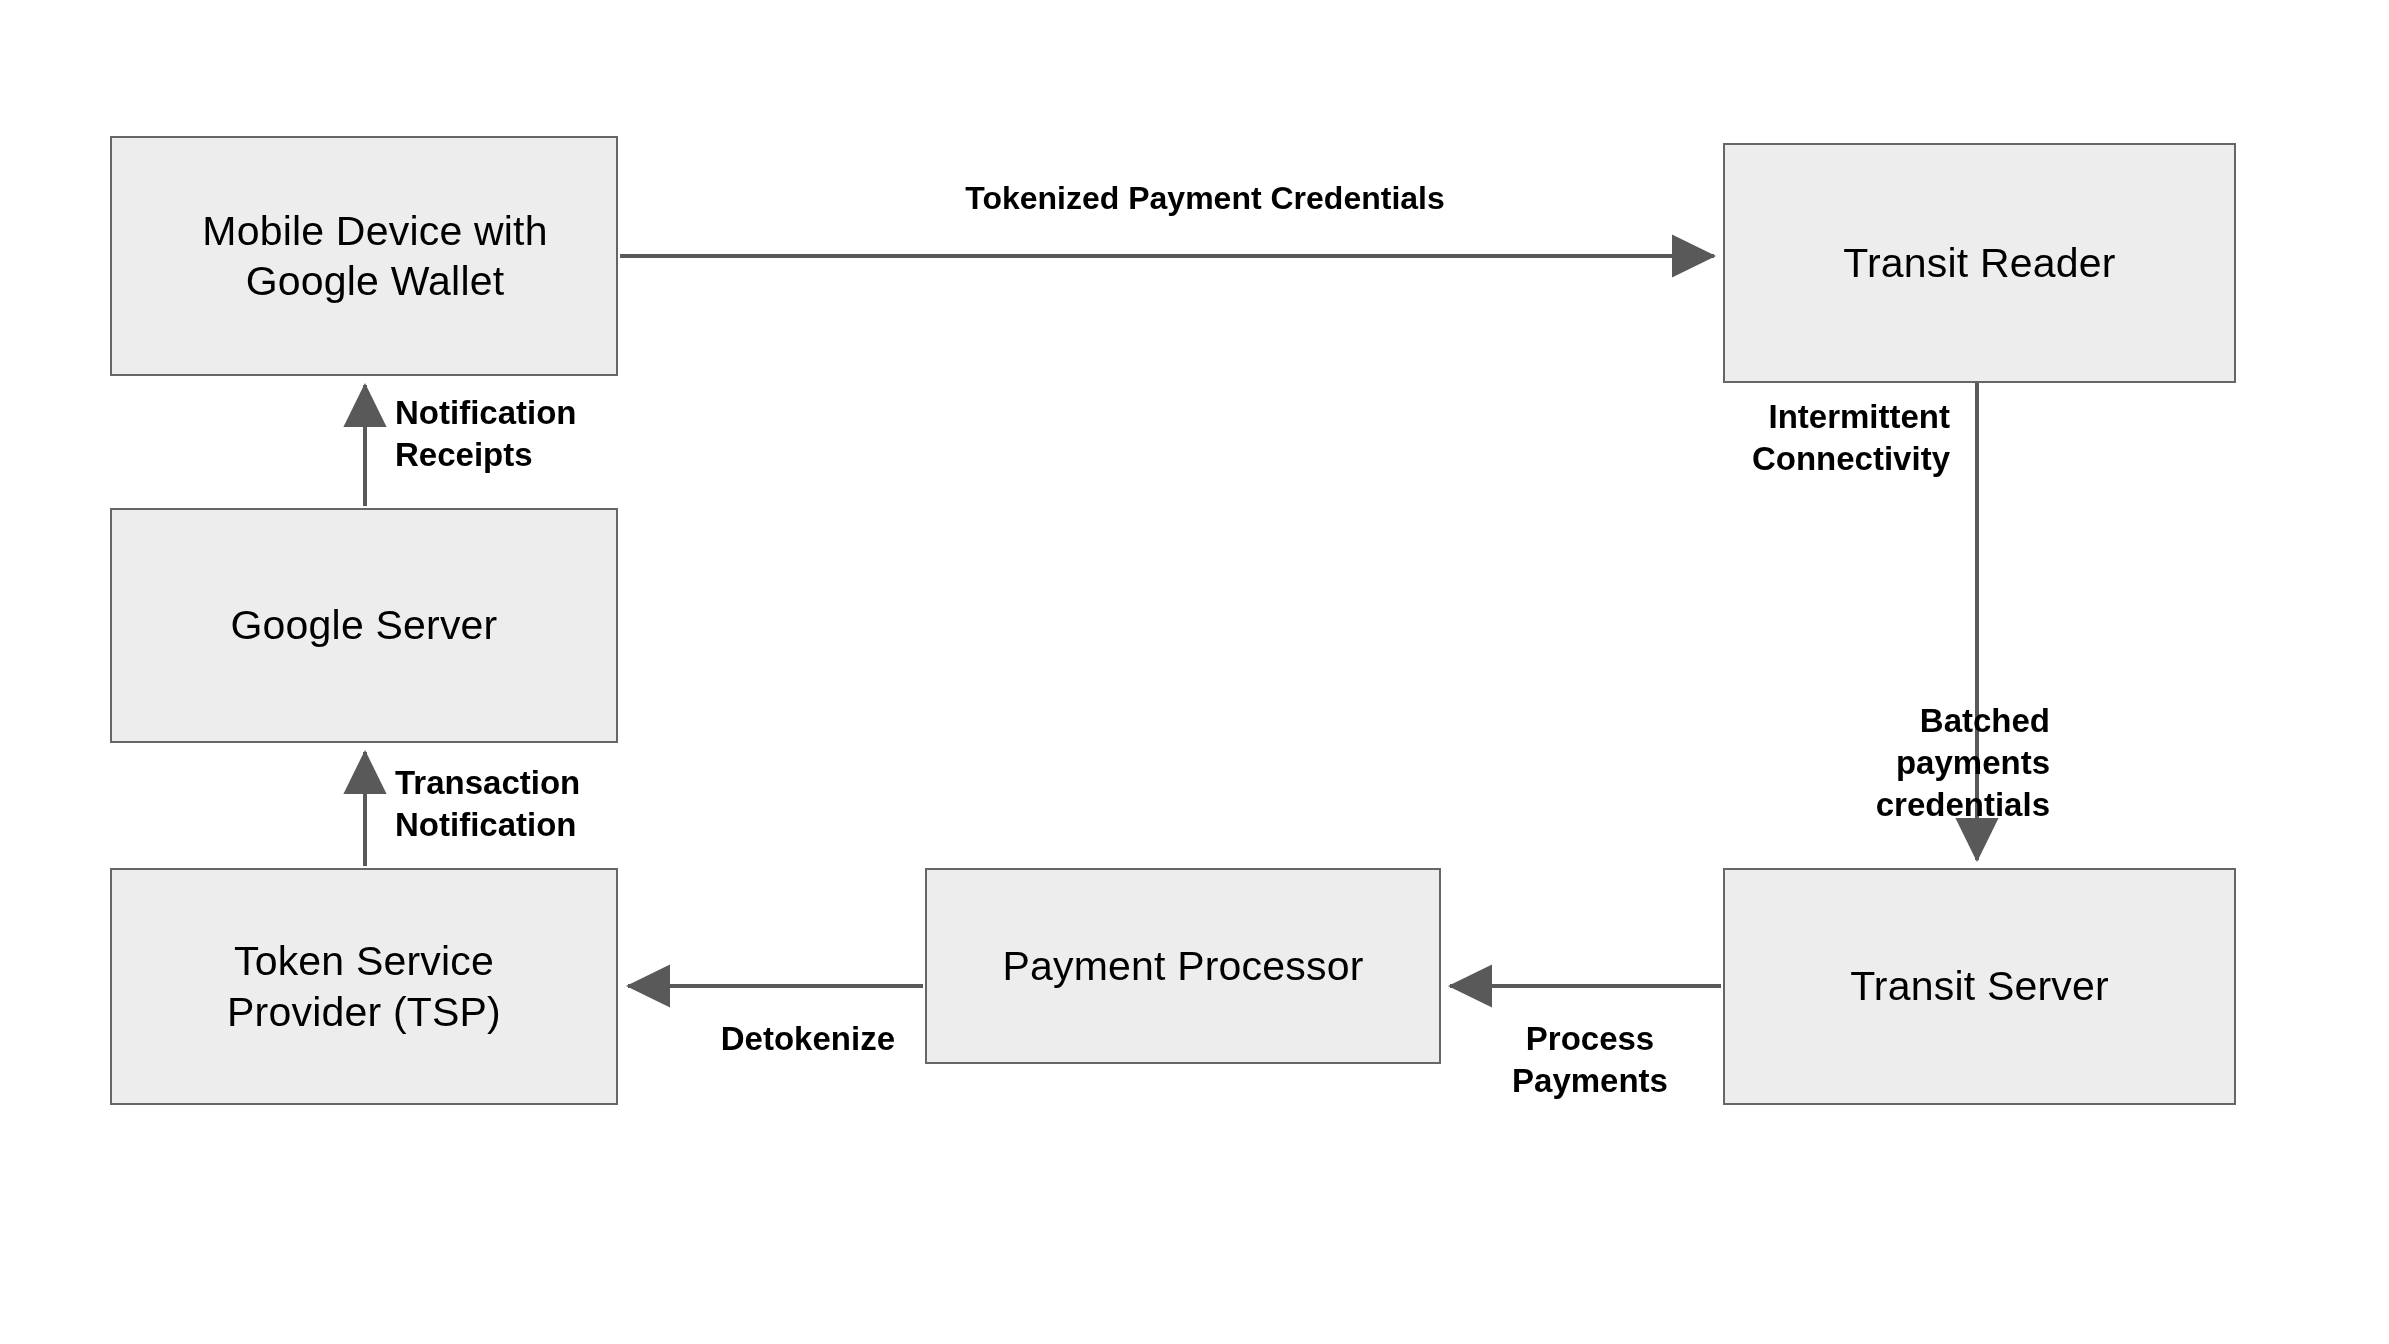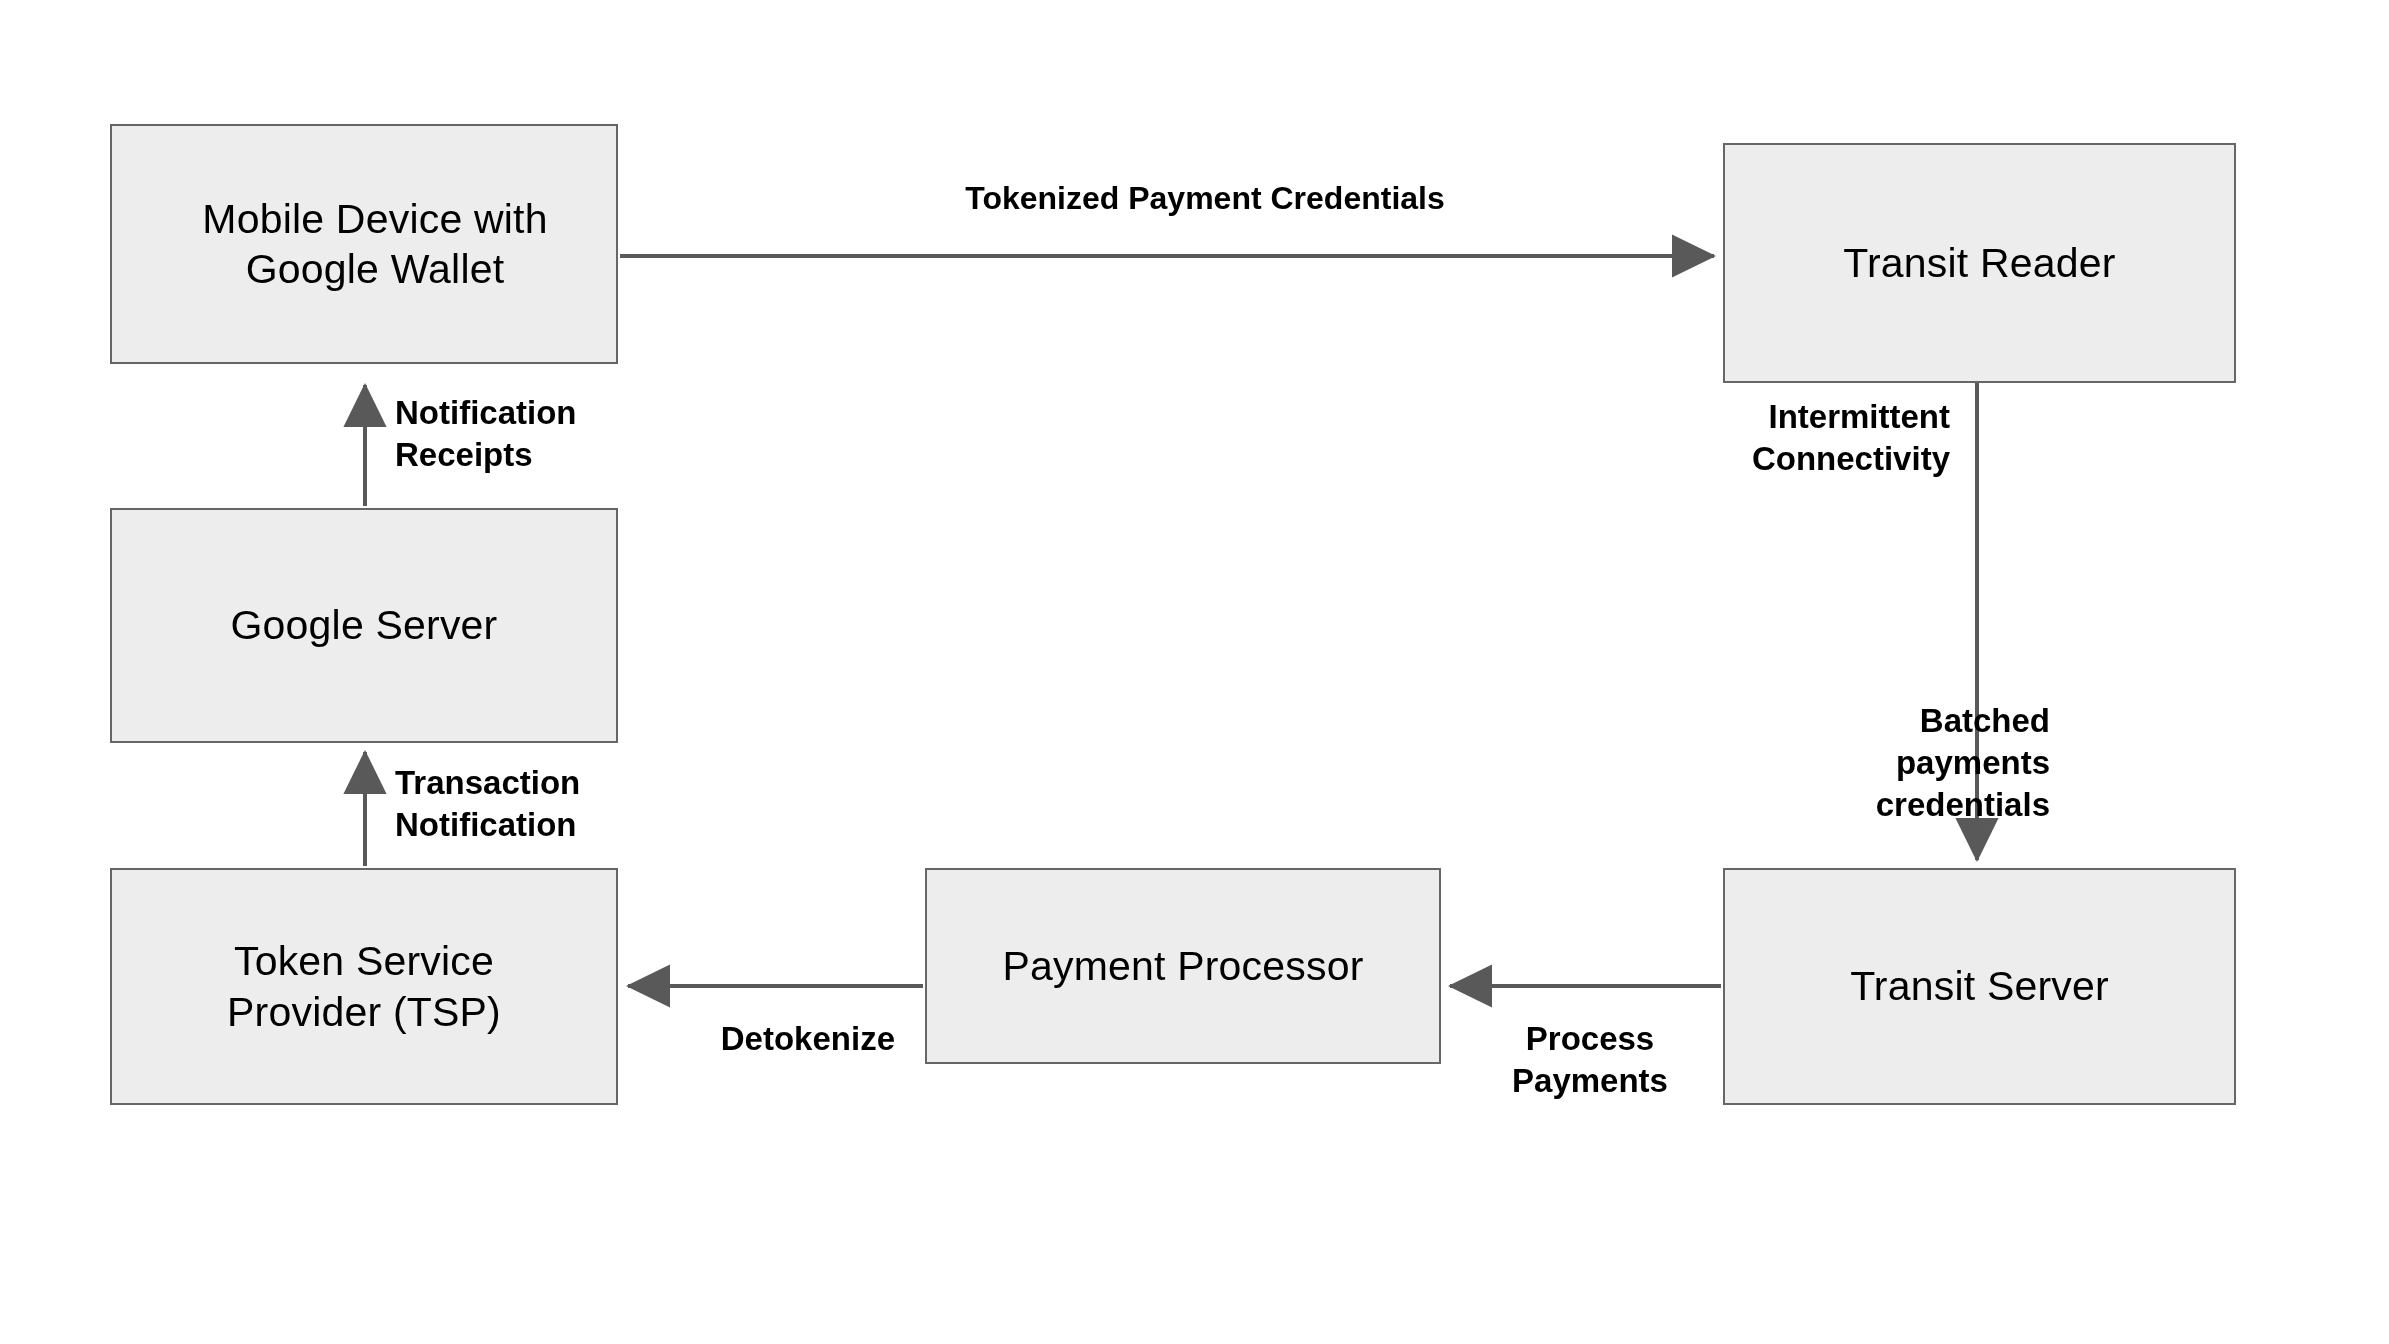--- a/index.html
+++ b/index.html
@@ -34,21 +34,21 @@
     justify-content: center;
     text-align: center;
     color: #000000;
     font-size: 41px;
     font-weight: 400;
     line-height: 1.22;
     letter-spacing: 0.2px;
   }
   .node .node-label { display: block; white-space: pre-line; }
 
-  #node-mobile-device { left: 110px; top: 124px;  width: 508px; height: 240px; padding-left: 22px; }
+  #node-mobile-device { left: 110px; top: 136px;  width: 508px; height: 240px; padding-left: 22px; }
   #node-transit-reader{ left: 1723px; top: 143px;  width: 513px; height: 240px; }
   #node-google-server { left: 110px; top: 508px;  width: 508px; height: 235px; }
   #node-tsp           { left: 110px; top: 868px;  width: 508px; height: 237px; }
   #node-payment-proc  { left: 925px; top: 868px;  width: 516px; height: 196px; }
   #node-transit-server{ left: 1723px; top: 868px;  width: 513px; height: 237px; }
 
   
   #edge-layer {
     position: absolute;
     left: 0; top: 0;

